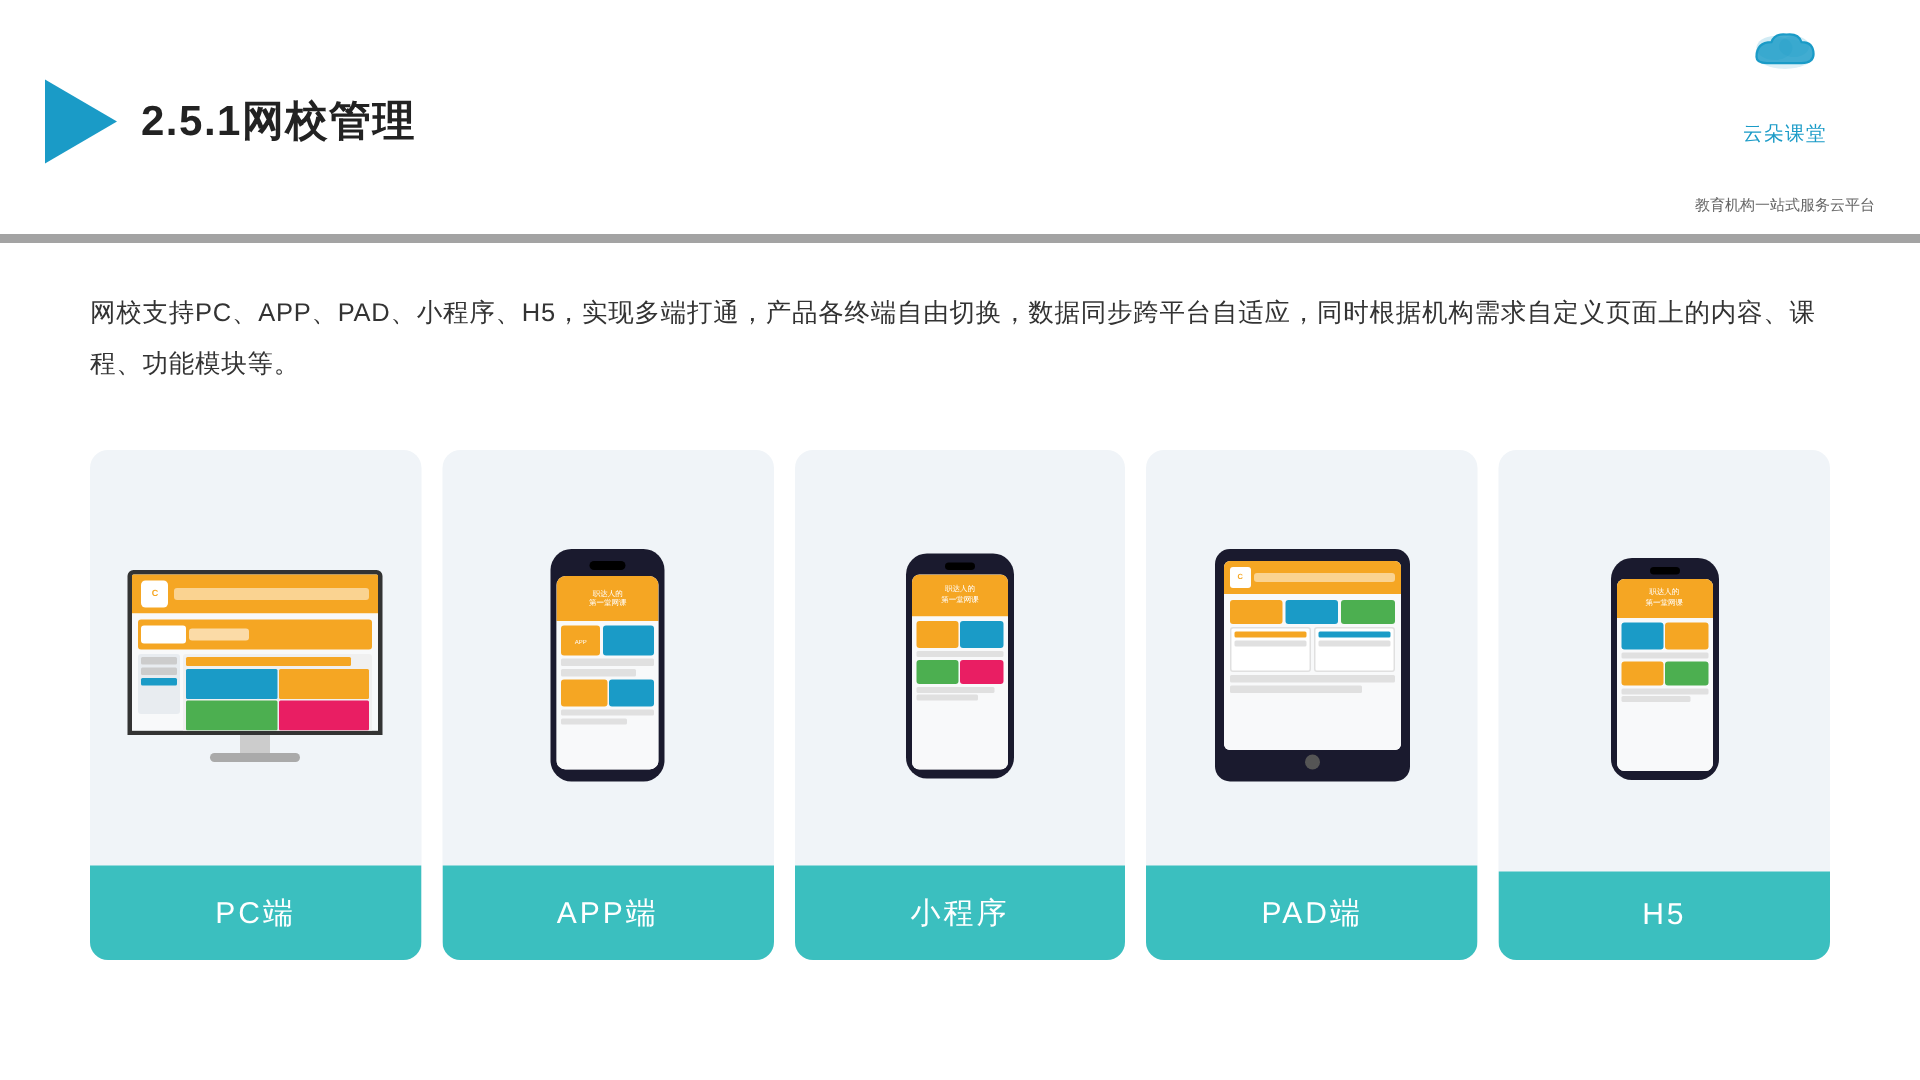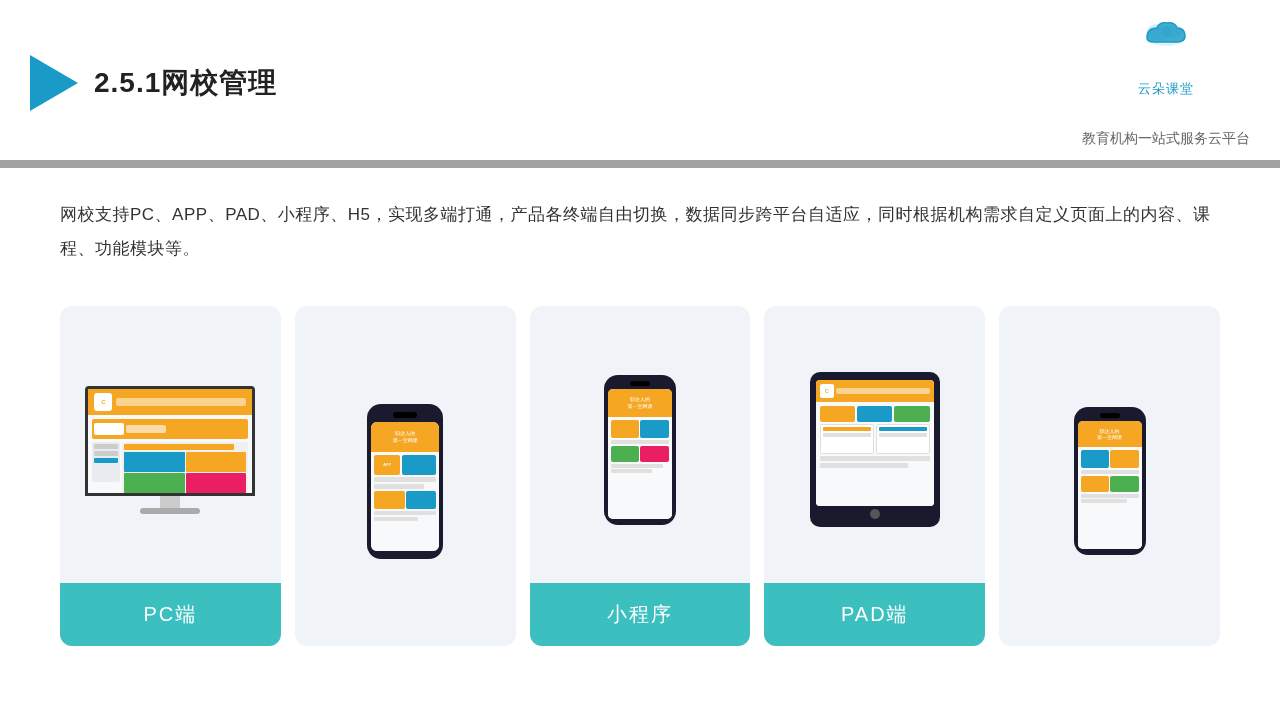--- a/index.html
+++ b/index.html
@@ -11,21 +11,21 @@
       overflow: hidden;
       position: relative;
     }
 
     
     .header {
       display: flex;
       align-items: center;
       justify-content: space-between;
       padding: 18px 30px 12px 30px;
-      border-bottom: 8px solid #a3a3a3;
+      border-bottom: 6px solid #a3a3a3;
     }
     .header-left {
       display: flex;
       align-items: center;
       gap: 16px;
     }
     .logo-triangle {
       width: 0;
       height: 0;
       border-top: 28px solid transparent;
@@ -48,21 +48,21 @@
       display: flex;
       flex-direction: column;
       align-items: center;
     }
     .brand-name {
       font-size: 13px;
       color: #1a9bc7;
       letter-spacing: 1px;
     }
     .brand-tagline {
-      font-size: 14px;
+      font-size: 10px;
       color: #666;
     }
 
     
     .description {
       padding: 30px 60px 10px 60px;
       font-size: 17px;
       color: #333;
       line-height: 2;
       letter-spacing: 0.5px;
@@ -369,20 +369,21 @@
             <div style="display:flex; gap:1px; margin-bottom:2px;">
               <div style="flex:1; height:18px; background:#f5a623; border-radius:2px;"></div>
               <div style="flex:1; height:18px; background:#1a9bc7; border-radius:2px;"></div>
             </div>
             <div style="height:4px; background:#e0e0e0; border-radius:1px; margin-bottom:2px;"></div>
             <div style="height:4px; background:#e0e0e0; border-radius:1px; width:70%;"></div>
           </div>
         </div>
       </div>
     </div>
+    <div class="card-label">APP端</div>
   </div>
 
   <div class="card">
     <div class="card-image-area">
       <div class="phone-tall">
         <div class="phone-tall-notch"></div>
         <div class="phone-tall-screen">
           <div style="height:28px; background:#f5a623; display:flex; align-items:center; justify-content:center;">
             <div style="color:#fff; font-size:5px; text-align:center; line-height:1.3;">职达人的<br>第一堂网课</div>
           </div>
@@ -456,15 +457,16 @@
             <div style="display:grid; grid-template-columns:1fr 1fr; gap:1px; margin-bottom:2px;">
               <div style="height:16px; background:#f5a623; border-radius:2px;"></div>
               <div style="height:16px; background:#4caf50; border-radius:2px;"></div>
             </div>
             <div style="height:4px; background:#e0e0e0; border-radius:1px; margin-bottom:1px;"></div>
             <div style="height:4px; background:#e0e0e0; border-radius:1px; width:80%;"></div>
           </div>
         </div>
       </div>
     </div>
+    <div class="card-label">H5</div>
   </div>
 
 </div>
 
 </body></html>

